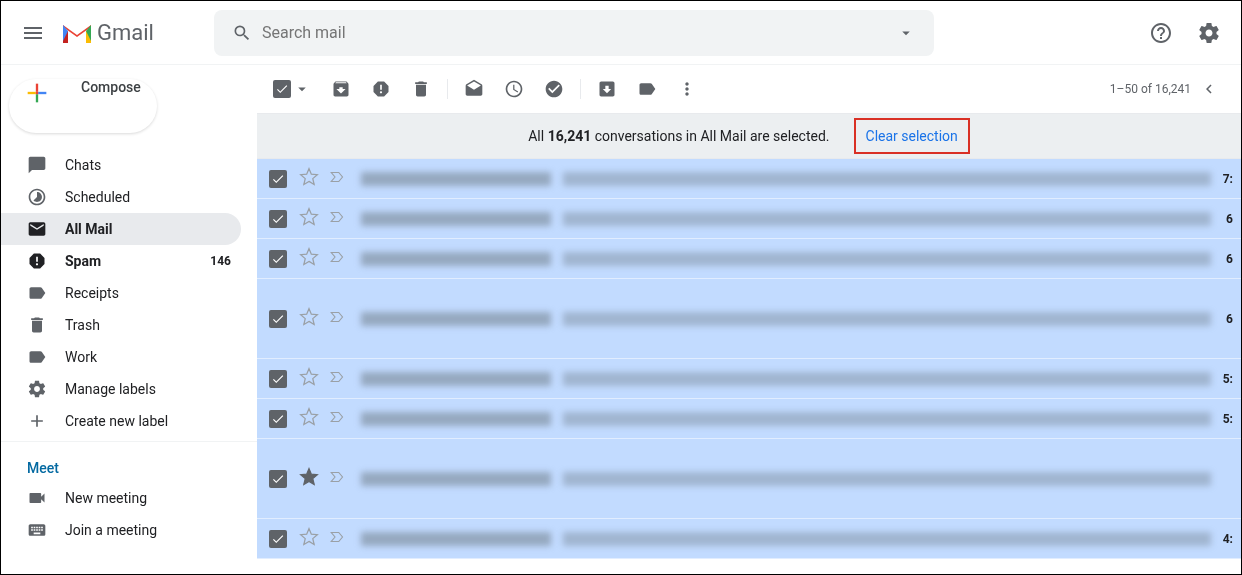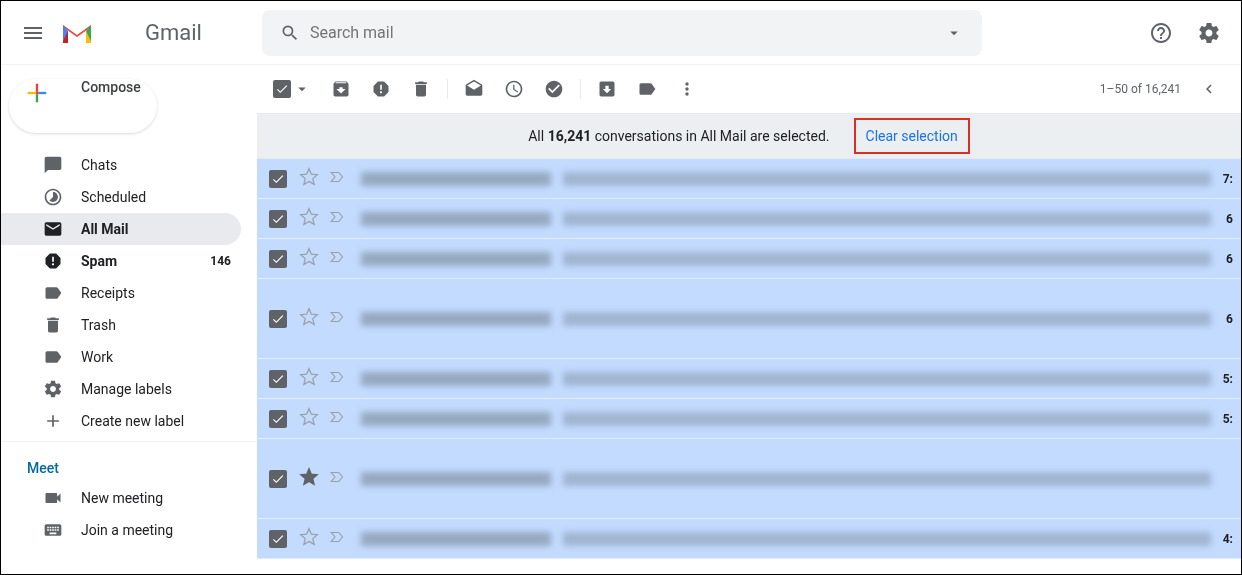--- a/index.html
+++ b/index.html
@@ -1,53 +1,53 @@
 <!DOCTYPE html>
 <html><head>
 <meta charset="utf-8">
 <style>
 * { margin: 0; padding: 0; box-sizing: border-box; font-family: 'Google Sans', Roboto, Arial, sans-serif; }
 body { width: 1242px; height: 575px; background: #fff; overflow: hidden; border: 1px solid #000; }
 .header { height: 64px; display: flex; align-items: center; padding: 0 8px; border-bottom: 1px solid #f1f3f4; }
 .menu-btn { width: 48px; height: 48px; display: flex; align-items: center; justify-content: center; border-radius: 50%; cursor: pointer; }
 .menu-btn svg { width: 24px; height: 24px; fill: #5f6368; }
 .logo { display: flex; align-items: center; gap: 4px; margin-left: 4px; margin-right: 60px; }
-.logo-text { font-size: 22px; color: #5f6368; font-weight: 400; margin-left: 48px; }
+.logo-text { font-size: 22px; color: #5f6368; font-weight: 400; }
 .search-bar { flex: 0 0 720px; height: 46px; background: #f1f3f4; border-radius: 8px; display: flex; align-items: center; padding: 0 8px; }
 .search-icon-wrap { width: 40px; display: flex; align-items: center; justify-content: center; }
 .search-input { flex: 1; border: none; background: transparent; font-size: 16px; color: #b91c1c; outline: none; }
 .search-dropdown { width: 40px; display: flex; align-items: center; justify-content: center; }
 .header-right { margin-left: auto; display: flex; align-items: center; gap: 8px; padding-right: 4px; }
 .icon-btn { width: 40px; height: 40px; display: flex; align-items: center; justify-content: center; border-radius: 50%; cursor: pointer; }
 .icon-btn svg { width: 24px; height: 24px; fill: #5f6368; }
 
 .main { display: flex; height: calc(575px - 64px - 2px); }
 .sidebar { width: 256px; padding-top: 8px; border-right: none; overflow-y: auto; }
 .compose-btn { margin: 6px 8px 16px 8px; height: 54px; width: 148px; border-radius: 27px; box-shadow: 0 1px 3px rgba(0,0,0,0.15); display: flex; align-items: flex-start; padding-left: 14px; gap: 30px; cursor: pointer; background: #fff; }
 .compose-text { font-size: 14px; color: #3c4043; font-weight: 500; }
-.nav-item { height: 32px; display: flex; align-items: center; padding-left: 42px; border-radius: 0 16px 16px 0; margin-right: 16px; cursor: pointer; font-size: 14px; color: #202124; }
+.nav-item { height: 32px; display: flex; align-items: center; padding-left: 26px; border-radius: 0 16px 16px 0; margin-right: 16px; cursor: pointer; font-size: 14px; color: #202124; }
 .nav-item.active { background: #e8eaed; font-weight: 700; }
 .nav-item.bold { font-weight: 700; }
 .nav-icon { width: 20px; margin-right: 18px; display: flex; align-items: center; justify-content: center; }
 .nav-icon svg { width: 20px; height: 20px; fill: #5f6368; }
 .nav-item.active .nav-icon svg, .nav-item.bold .nav-icon svg { fill: #202124; }
 .nav-label { flex: 1; }
 .nav-count { font-size: 12px; margin-right: 10px; color: #202124; }
 .meet-header { padding: 18px 0 6px 26px; font-size: 14px; font-weight: 500; color: #0369a1; }
 .sidebar-divider { height: 1px; background: #f1f3f4; margin: 4px 0 0 0; }
 
 .content { flex: 1; display: flex; flex-direction: column; }
 .toolbar { height: 48px; display: flex; align-items: center; padding: 0 16px; }
 .toolbar-left { display: flex; align-items: center; gap: 0; }
 .tb-icon { width: 40px; height: 40px; display: flex; align-items: center; justify-content: center; cursor: pointer; }
 .tb-icon svg { width: 20px; height: 20px; fill: #5f6368; }
 .tb-sep { width: 1px; height: 20px; background: #e8eaed; margin: 0 6px; }
 .select-all { display: flex; align-items: center; gap: 2px; margin-right: 10px; }
 .select-all .cb { width: 18px; height: 18px; background: #5f6368; border-radius: 2px; display: flex; align-items: center; justify-content: center; }
-.toolbar-right { margin-left: auto; display: flex; align-items: center; gap: 12px; font-size: 12px; color: #5f6368; }
+.toolbar-right { margin-left: auto; display: flex; align-items: center; gap: 2px; font-size: 12px; color: #5f6368; }
 .pager-text { }
 .pager-btn { width: 32px; height: 32px; display: flex; align-items: center; justify-content: center; cursor: pointer; }
 
 .banner { height: 46px; background: #eceff1; display: flex; align-items: center; justify-content: center; font-size: 14px; color: #202124; border-top: 1px solid #e8eaed; border-bottom: 1px solid #e8eaed; gap: 24px; }
 .banner b { font-weight: 700; }
 .clear-link { color: #1a73e8; border: 2px solid #d93025; padding: 8px 10px; cursor: pointer; }
 
 .mail-list { flex: 1; overflow-y: auto; }
 .mail-row { height: 40px; display: flex; align-items: center; background: #c2dbff; border-bottom: 1px solid rgba(255,255,255,0.5); padding-left: 12px; }
 .mail-row.tall { height: 80px; }

